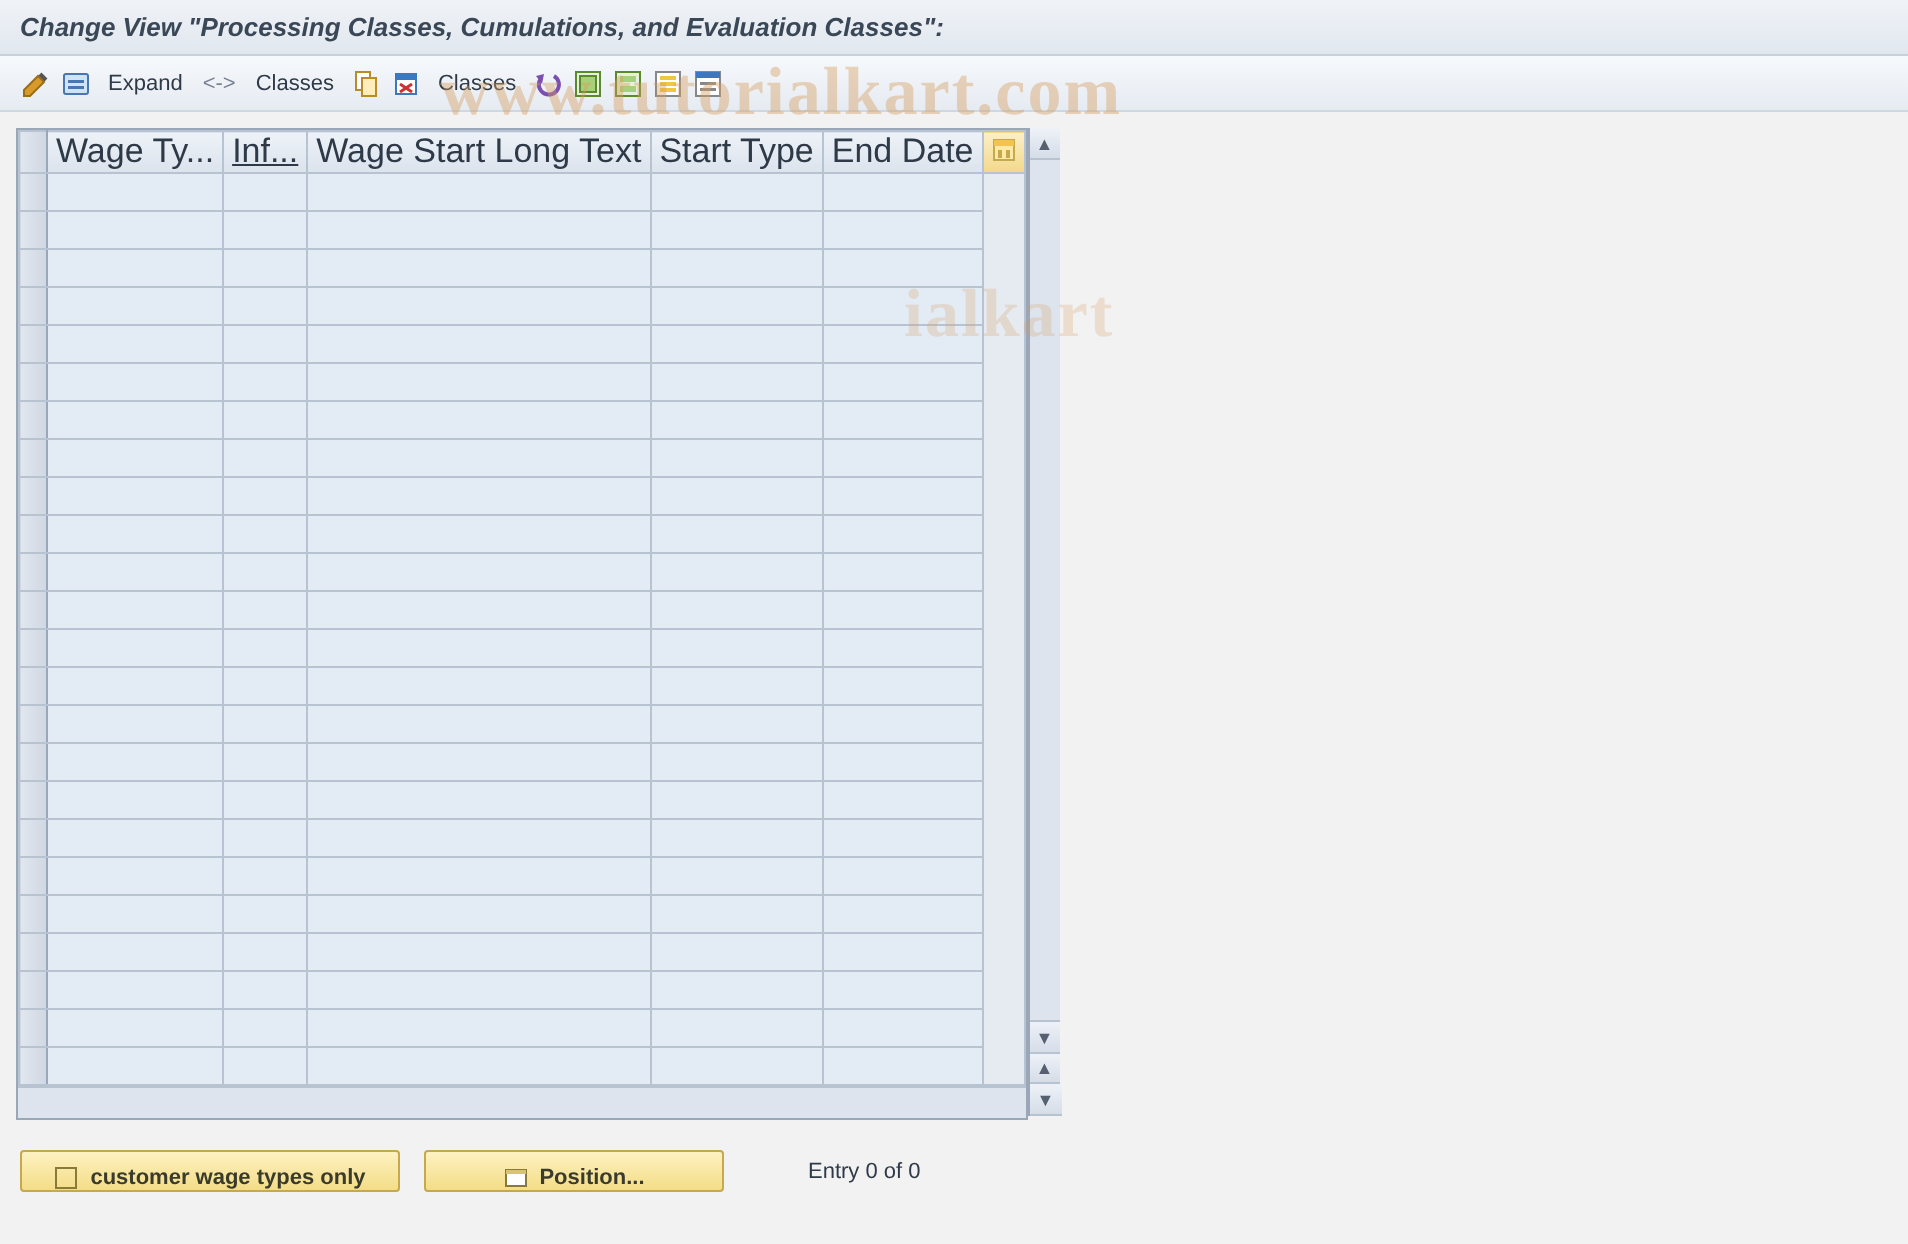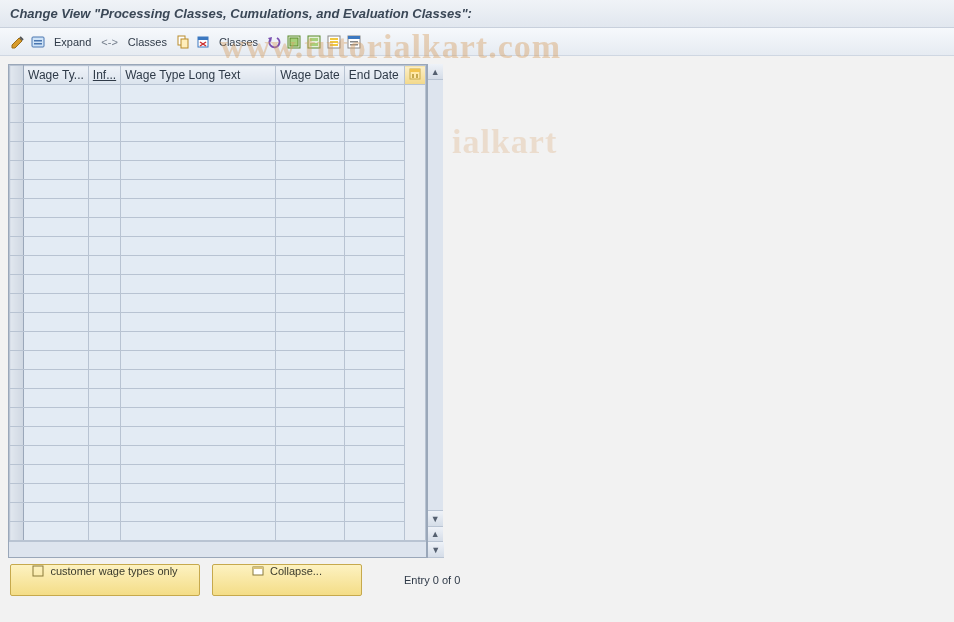--- a/index.html
+++ b/index.html
@@ -65,21 +65,21 @@
       height: 19px;
       padding: 0 4px;
       text-align: left;
       font-weight: normal;
       color: #2f3a48;
       white-space: nowrap;
       overflow: hidden;
     }
     .grid th {
       background: linear-gradient(to bottom, #eef2f8, #dbe3ed);
-      font-size: 12px;
+      font-size: 17px;
     }
     .grid .row-handle {
       width: 14px;
       background: linear-gradient(to right, #e1e7ef, #cfd7e2);
       border-right: 1px solid #9aa7b9;
     }
     .col-wt { width: 60px; }
     .col-inf { width: 28px; text-decoration: underline; }
     .col-long { width: 155px; }
     .col-sd { width: 64px; }
@@ -110,50 +110,51 @@
     .footer {
       position: absolute;
       left: 10px;
       bottom: 26px;
       display: flex;
       align-items: center;
       gap: 12px;
     }
     .btn {
       display: inline-flex;
-      align-items: flex-start;
+      align-items: flex-end;
       justify-content: center;
-      height: 32px;
+      height: 21px;
       padding: 0 12px;
       background: linear-gradient(to bottom, #fdf2c1, #f4dd87);
       border: 1px solid #c6a94d;
       border-radius: 2px;
       color: #3b3b2b;
       cursor: pointer;
       font-size: 11px;
+      font-weight: bold;
     }
     .btn.wide { min-width: 190px; }
     .btn.pos { min-width: 150px; gap:6px; }
     .entry-text { color: #2f3a48; margin-left: 30px; }
     .watermark {
       position: absolute;
       top: 28px;
       left: 220px;
       font-size: 34px;
       font-weight: bold;
       letter-spacing: 1px;
       color: rgba(214, 157, 96, 0.42);
       font-family: Georgia, 'Times New Roman', serif;
       pointer-events: none;
       user-select: none;
       white-space: nowrap;
     }
     .watermark2 {
       position: absolute;
-      top: 123px;
+      top: 139px;
       left: 452px;
       font-size: 34px;
       font-weight: bold;
       letter-spacing: 1px;
       color: rgba(214, 157, 96, 0.25);
       font-family: Georgia, 'Times New Roman', serif;
       pointer-events: none;
       user-select: none;
       white-space: nowrap;
     }
@@ -236,22 +237,22 @@
 
 <div class="content">
   <div style="display:flex;">
     <div class="grid-wrap">
       <table class="grid">
         <thead>
           <tr>
             <th class="row-handle"></th>
             <th class="col-wt">Wage Ty...</th>
             <th class="col-inf">Inf...</th>
-            <th class="col-long">Wage Type Long Text</th>
-            <th class="col-sd">Wage Date</th>
+            <th class="col-long">Wage Start Long Text</th>
+            <th class="col-sd">Start Type</th>
             <th class="col-ed">End Date</th>
             <th class="col-cfg">
               <svg width="12" height="12" viewBox="0 0 12 12">
                   <rect x="1" y="1" width="10" height="10" fill="#ffe9a8" stroke="#c6a94d"></rect>
                   <rect x="1" y="1" width="10" height="3" fill="#f2c44d"></rect>
                   <rect x="3" y="6" width="2" height="4" fill="#c6a94d"></rect>
                   <rect x="7" y="6" width="2" height="4" fill="#c6a94d"></rect>
                 </svg>
             </th>
           </tr>
@@ -472,16 +473,16 @@
     <svg width="12" height="12" viewBox="0 0 12 12" style="margin-right:6px;">
         <rect x="1" y="1" width="10" height="10" fill="none" stroke="#8a7a3a"></rect>
       </svg>
     <span>customer wage types only</span>
   </div>
   <div class="btn pos">
     <svg width="12" height="12" viewBox="0 0 12 12">
         <rect x="1" y="2" width="10" height="8" fill="#fff" stroke="#8a7a3a"></rect>
         <rect x="1" y="2" width="10" height="2" fill="#d8c278"></rect>
       </svg>
-    <span>Collapse...</span>
+    <span>Position...</span>
   </div>
   <span class="entry-text">Entry 0 of 0</span>
 </div>
 
 </body></html>

